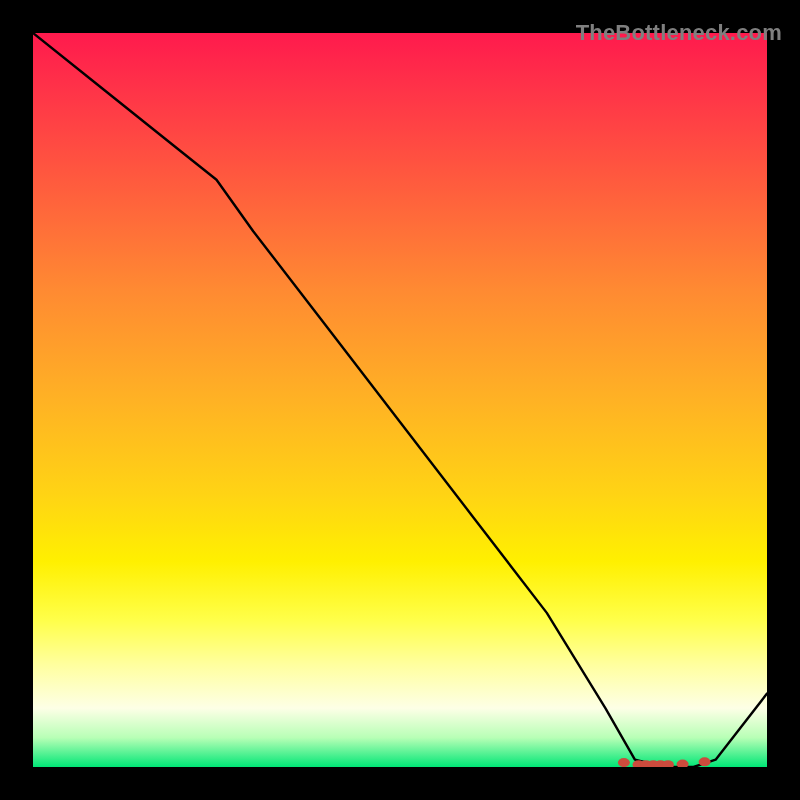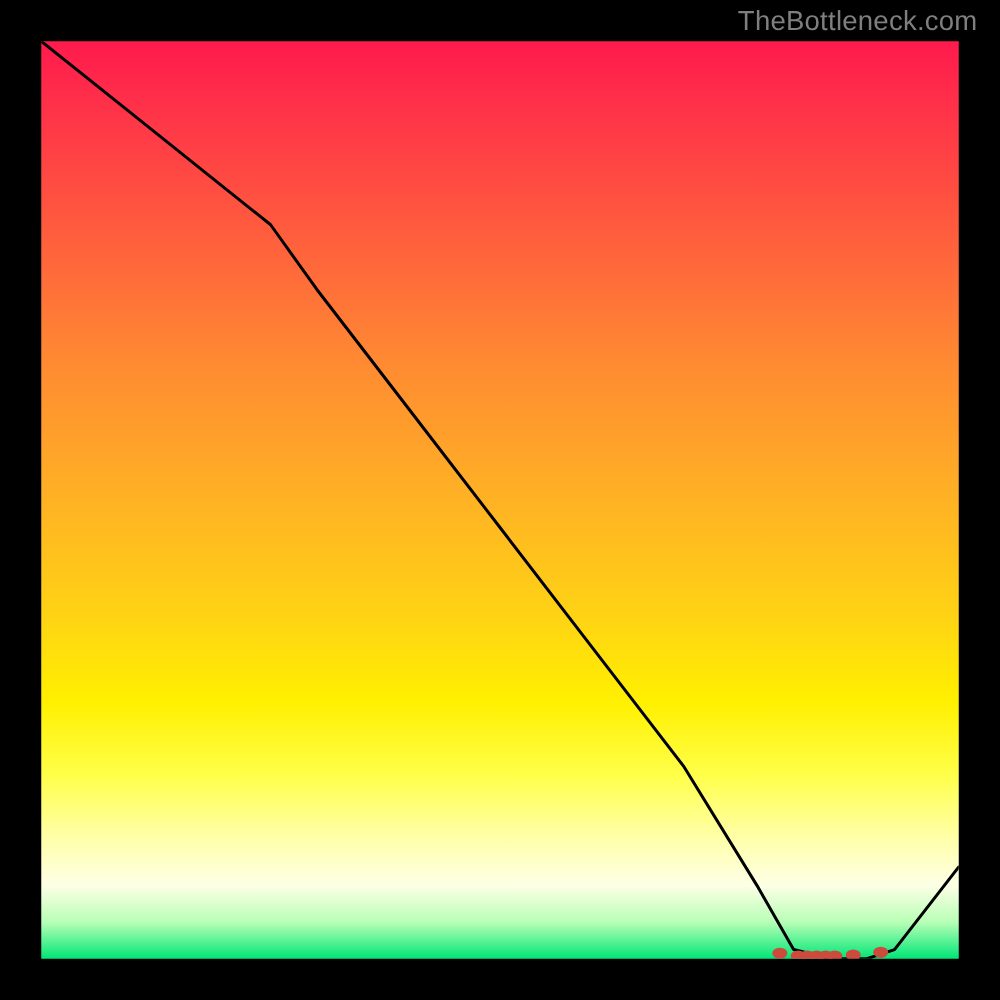--- a/index.html
+++ b/index.html
@@ -12,25 +12,25 @@
     overflow: hidden;
   }
   .frame {
     position: relative;
     width: 800px;
     height: 800px;
     background: #000000;
   }
   .watermark {
     position: absolute;
-    top: 4px;
+    top: 20px;
     right: 18px;
     color: #7f7f7f;
     font-size: 22px;
-    font-weight: 400;
+    font-weight: 700;
     letter-spacing: 0.2px;
     z-index: 5;
     user-select: none;
   }
   .plot {
     position: absolute;
     left: 33px;
     top: 33px;
     width: 734px;
     height: 734px;

